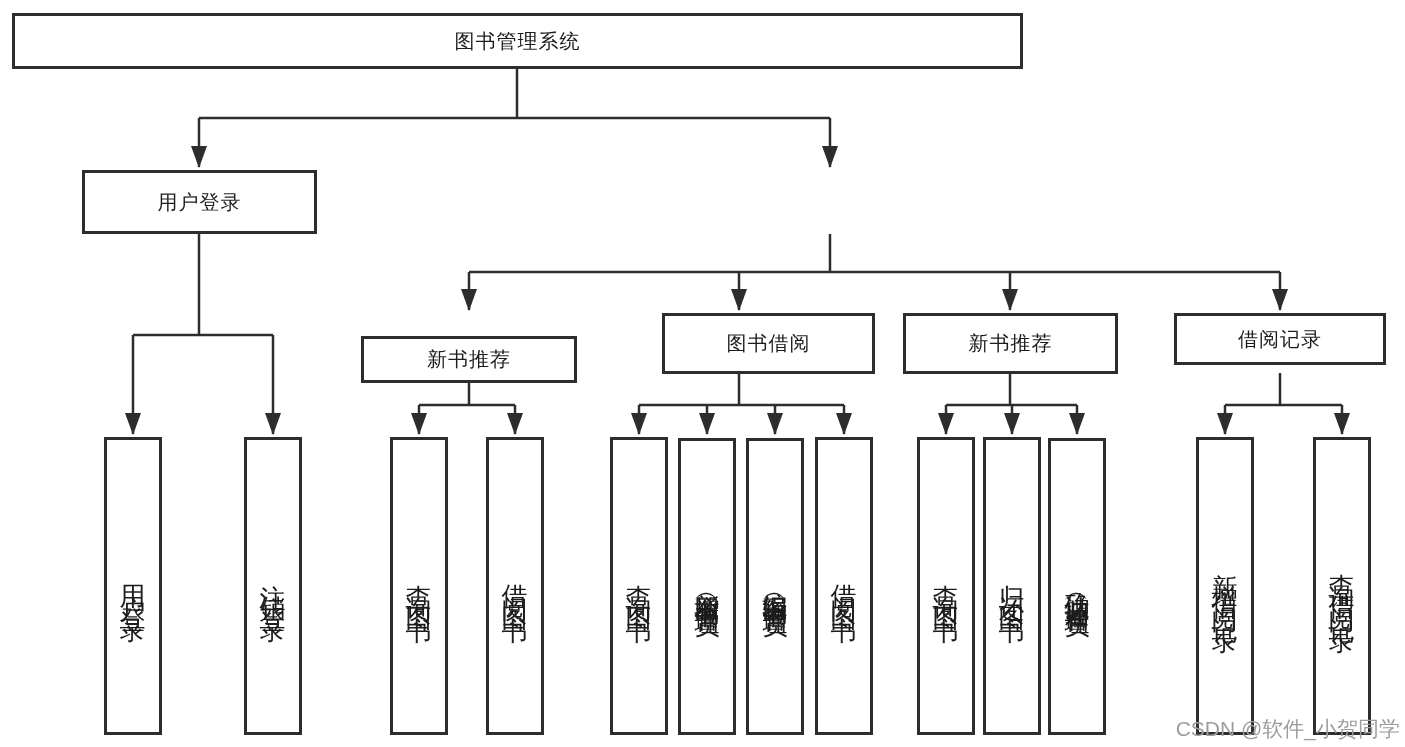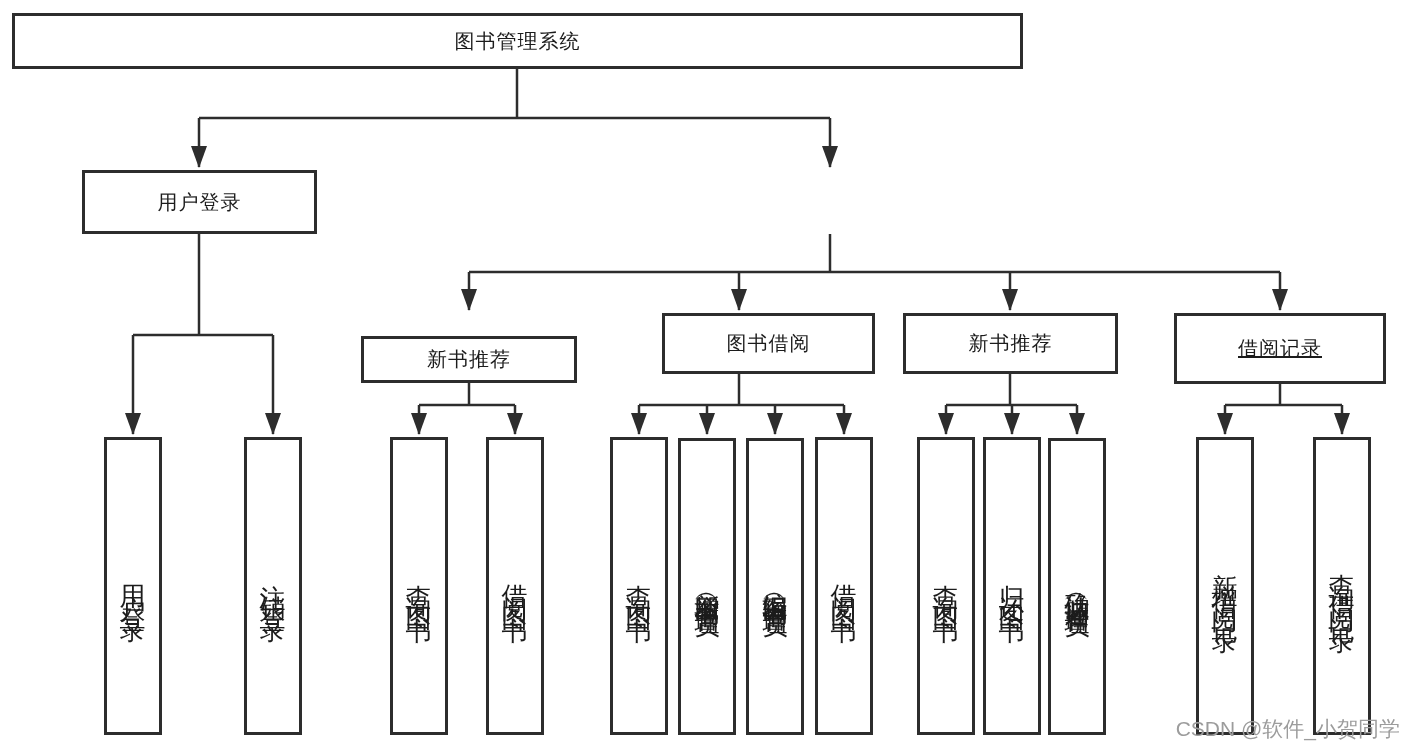--- a/index.html
+++ b/index.html
@@ -79,21 +79,21 @@
     <line x1="1342" y1="405" x2="1342" y2="434" marker-end="url(#arrow)"></line>
   </svg>
 
   <div class="node h" style="left:12px; top:13px; width:1011px; height:56px;">图书管理系统</div>
 
   <div class="node h" style="left:82px; top:170px; width:235px; height:64px;">用户登录</div>
 
   <div class="node h" style="left:361px; top:313px; width:216px; height:47px;margin-top:23px;">新书推荐</div>
   <div class="node h" style="left:633px; top:313px; width:213px; height:61px;margin-left:29px;">图书借阅</div>
   <div class="node h" style="left:903px; top:313px; width:215px; height:61px;">新书推荐</div>
-  <div class="node h" style="left:1174px; top:313px; width:212px; height:71px;text-decoration:underline;">借阅记录</div>
+  <div class="node h" style="left:1174px; top:313px; width:212px; height:52px;">借阅记录</div>
 
   <div class="node v" style="left:104px; top:437px; width:58px; height:298px;">
     <span>用户登录</span>
     </div>
   <div class="node v" style="left:244px; top:437px; width:58px; height:298px;">
     <span>注销登录</span>
     </div>
 
   <div class="node v" style="left:390px; top:437px; width:58px; height:298px;">
     <span>查询图书</span>

